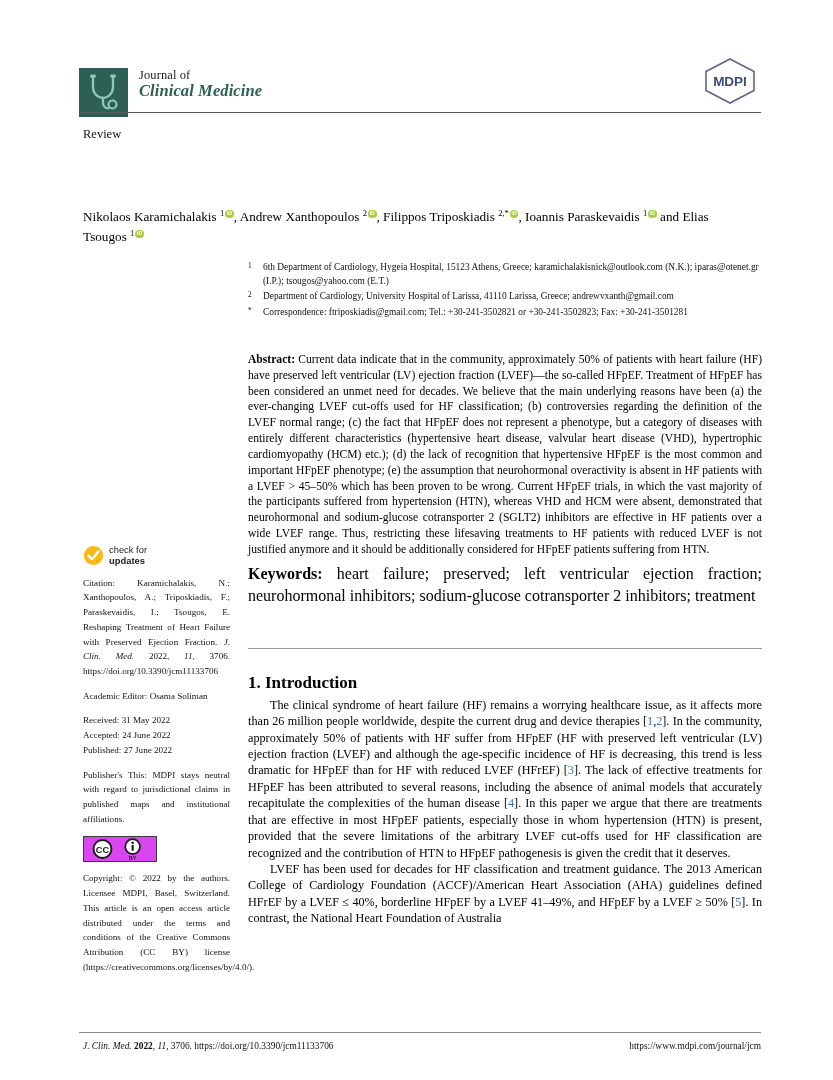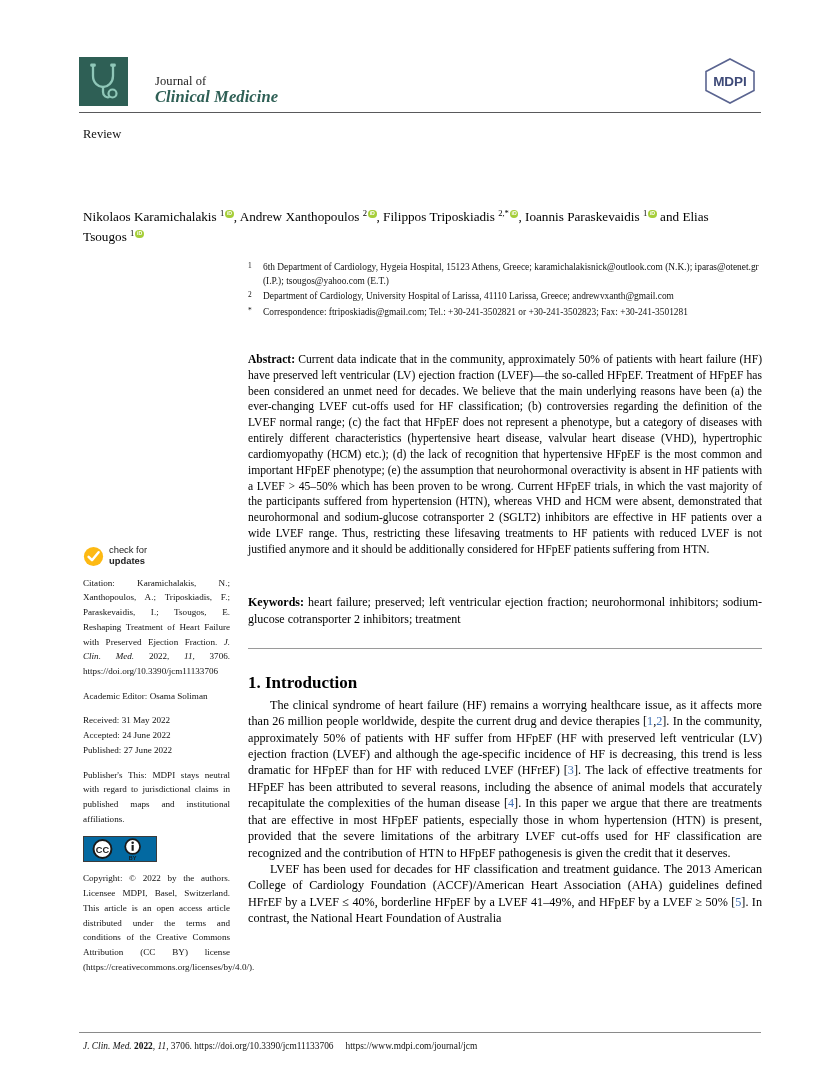--- a/index.html
+++ b/index.html
@@ -22,24 +22,23 @@
   
   .header {
     position: absolute;
     left: 79px;
     top: 57px;
     width: 682px;
     height: 52px;
   }
   .logo-block {
     position: absolute;
-    left: 0; top: 0;
+    left: 0; top: 11px;
     display: flex;
-    align-items: flex-end;
-    gap: 16px;
+    align-items: flex-start;
   }
   .logo-mark {
     width: 49px;
     height: 49px;
     background: #2e5f55;
     position: relative;
     flex: 0 0 auto;
   }
   .logo-mark svg { position: absolute; left: 7px; top: 5px; }
   .logo-text {
@@ -154,23 +153,23 @@
     font-size: 11.6px;
     line-height: 1.365;
     text-align: justify;
     color: #000;
   }
   .abstract b { font-weight: bold; }
 
   .keywords {
     position: absolute;
     left: 248px;
-    top: 594px;
-    width: 514px;
-    font-size: 12px;
+    top: 563px;
+    width: 514px;
+    font-size: 16px;
     line-height: 1.38;
     text-align: justify;
   }
   .keywords b { font-weight: bold; }
 
   .kw-rule {
     position: absolute;
     left: 248px;
     top: 648px;
     width: 514px;
@@ -183,21 +182,21 @@
     position: absolute;
     left: 83px;
     top: 545px;
     width: 147px;
     font-size: 9.1px;
     line-height: 1.62;
     color: #111;
   }
   .cfu {
     display: flex;
-    align-items: flex-end;
+    align-items: center;
     margin-bottom: 9px;
   }
   .cfu-badge {
     width: 21px; height: 21px;
     flex: 0 0 21px;
   }
   .cfu-text {
     margin-left: 5px;
     font-family: "Liberation Sans", sans-serif;
     font-size: 9.4px;
@@ -206,21 +205,21 @@
   }
   .cfu-text .b { font-weight: bold; }
   .side-block { margin-bottom: 10px; text-align: justify; }
   .side-block b { font-weight: normal; }
   .side-block i { font-style: italic; }
   .side-line { display: block; }
   .cc-badge {
     width: 74px;
     height: 26px;
     border: 1px solid #3b3b3b;
-    background: #0369a1;
+    background: #d946ef;
     display: flex;
     align-items: center;
     margin-bottom: 9px;
     position: relative;
   }
 
   
   .body-col {
     position: absolute;
     left: 248px;
@@ -251,20 +250,21 @@
     background: #8a8a8a;
   }
   .footer {
     position: absolute;
     left: 83px;
     top: 1041px;
     width: 678px;
     font-size: 9.4px;
     color: #111;
     display: flex;
+    justify-content: space-between;
     gap: 12px;
   }
   .footer i { font-style: italic; }
   .footer b { font-weight: bold; }
 </style>
 </head>
 <body>
 
 <div class="page">
 

